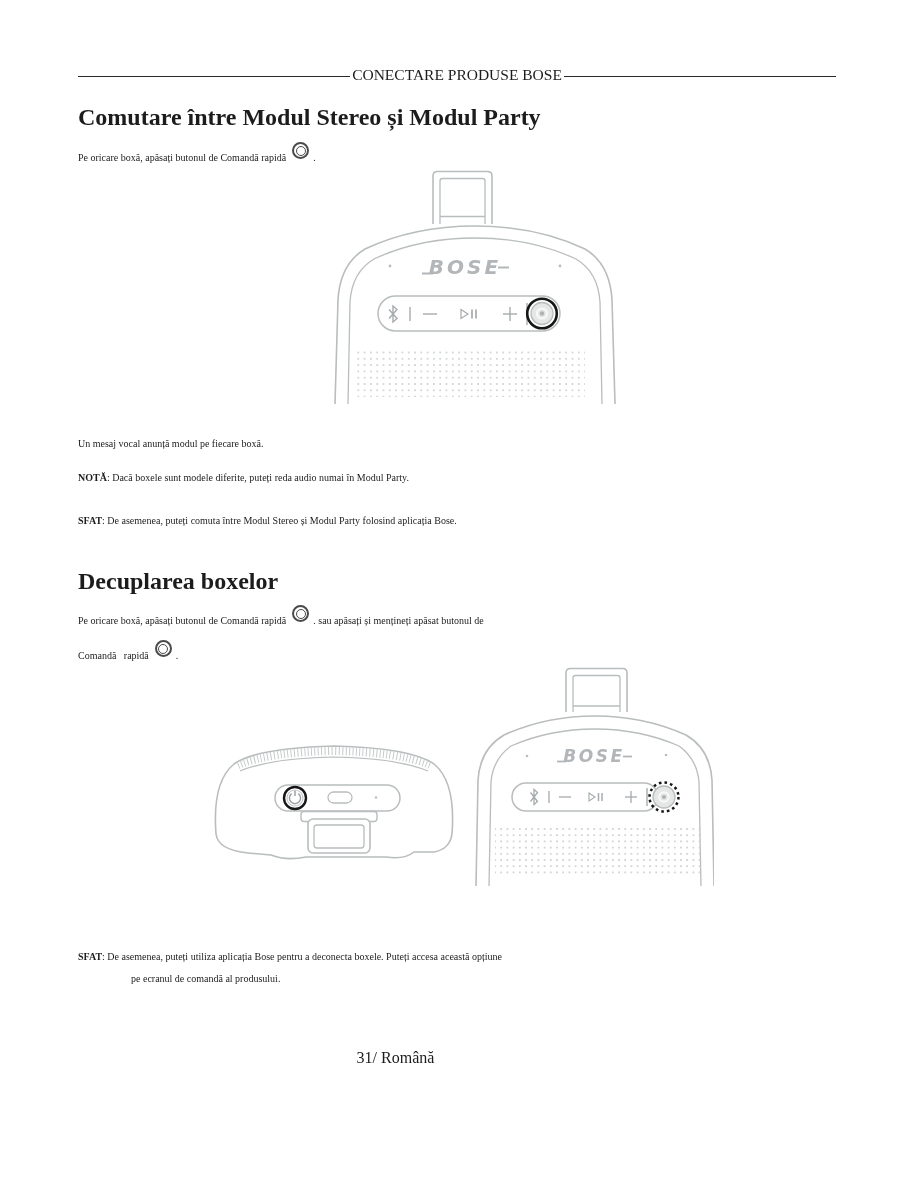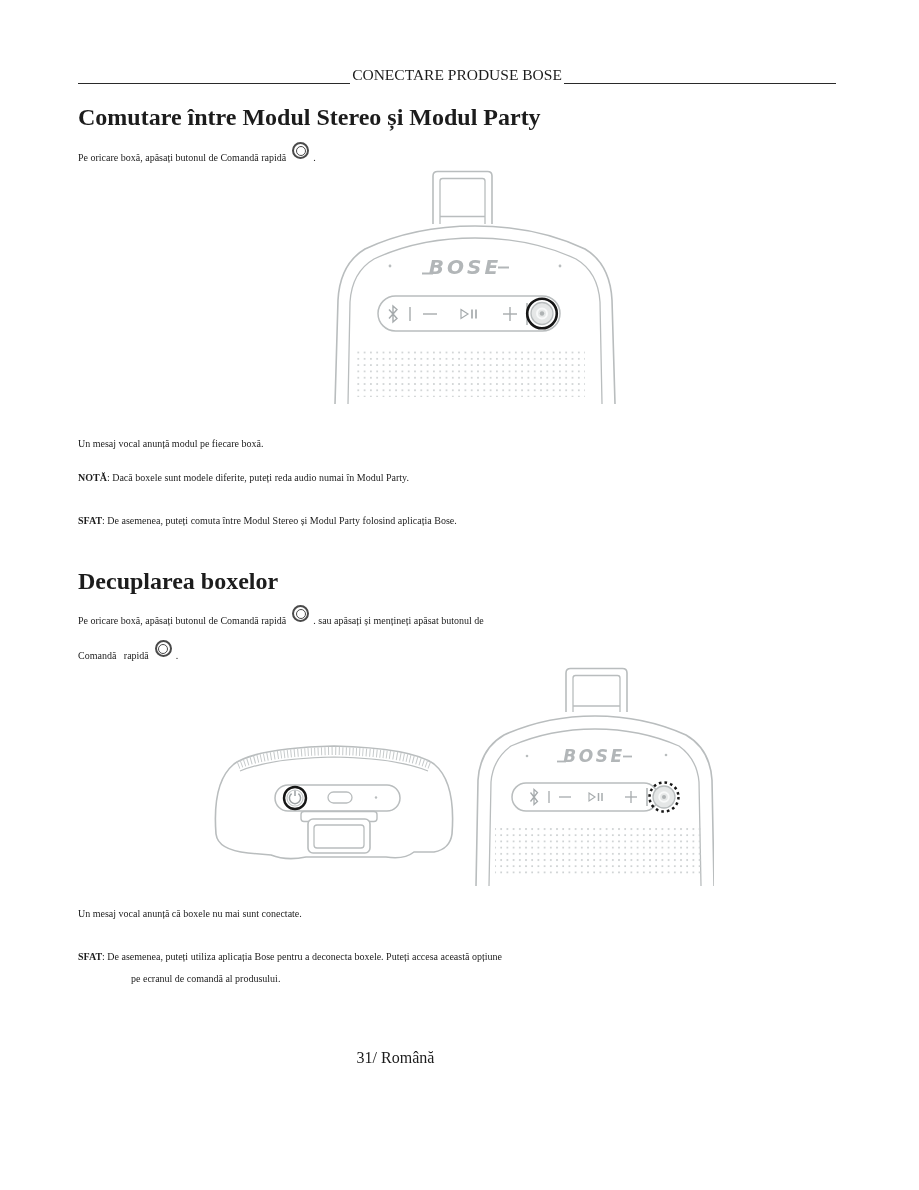--- a/index.html
+++ b/index.html
@@ -2,21 +2,21 @@
 <html><head>
 <meta charset="utf-8">
 <style>
   html,body{margin:0;padding:0;background:#ffffff;}
   .page{
     position:relative;width:919px;height:1190px;background:#ffffff;
     font-family:"Liberation Serif","DejaVu Serif",serif;color:#1c1c1c;overflow:hidden;
   }
   .abs{position:absolute;}
   
-  .header{left:78px;top:65px;width:758px;display:flex;align-items:flex-end;height:19px;}
+  .header{left:78px;top:65px;width:758px;display:flex;align-items:center;height:19px;}
   .header .rule{flex:1;border-bottom:1.5px solid #2a2a2a;height:4px;}
   .header .title{font-size:15.5px;padding:0 2px;white-space:nowrap;line-height:19px;}
   h1.h{font-size:24px;font-weight:bold;margin:0;white-space:nowrap;}
   .txt{font-size:10px;line-height:20px;white-space:nowrap;}
   .lbl{font-weight:bold;}
   .tipblock .l2{margin-left:53px;}
   .tipblock div{line-height:22px;}
   .wide-space{word-spacing:5px;}
   
   .qc{display:inline-block;width:13px;height:13px;border:2px solid #4a4a4a;border-radius:50%;
@@ -181,21 +181,20 @@
           <circle cx="456" cy="131" r="11" fill="#e5e7e7" stroke="#b9bdbe" stroke-width="1.3"></circle>
           <circle cx="456" cy="131" r="4.8" fill="none" stroke="#f8f9f9" stroke-width="1.9"></circle>
           <circle cx="456" cy="131" r="2" fill="#aeb2b3"></circle>
           <circle cx="456" cy="131" r="14.5" fill="none" stroke="#161616" stroke-width="2.5" stroke-dasharray="2.6,3.1"></circle>
         </g>
       </g>
       <rect x="287" y="162" width="206" height="46" fill="url(#dg2)"></rect>
     </g>
   </svg>
 
-  <div class="abs txt" style="left:78px;top:904px;">Un mesaj vocal anunță că boxele nu mai sunt conectate.</div>
 
   <div class="abs txt tipblock" style="left:78px;top:946px;">
     <div><span class="lbl">SFAT</span><span>: De asemenea, puteți utiliza aplicația Bose pentru a deconecta boxele. Puteți accesa această opțiune</span></div>
     <div class="l2">pe ecranul de comandă al produsului.</div>
   </div>
 
   <div class="abs footer">31/ Română</div>
 
 </div>
 

